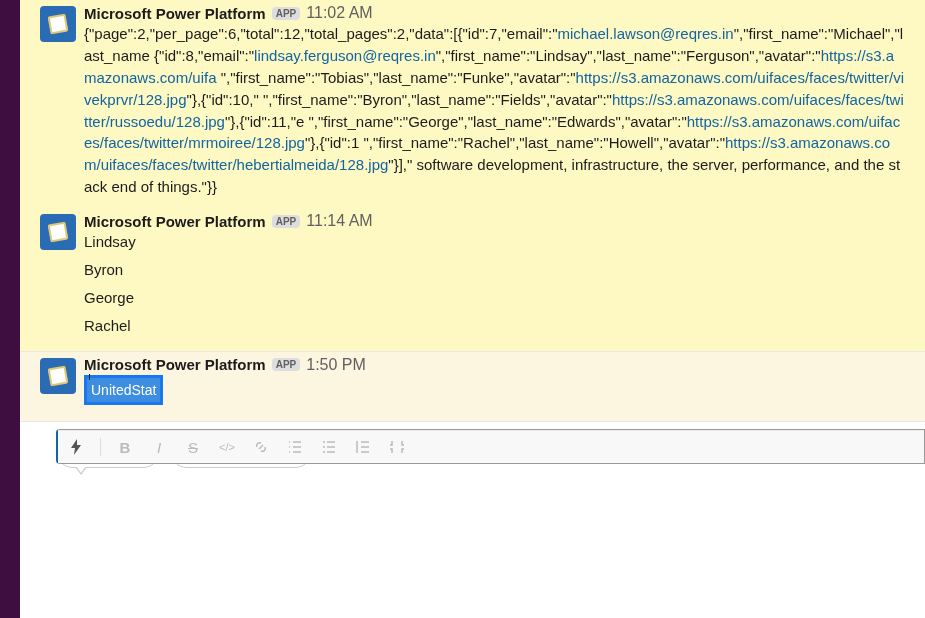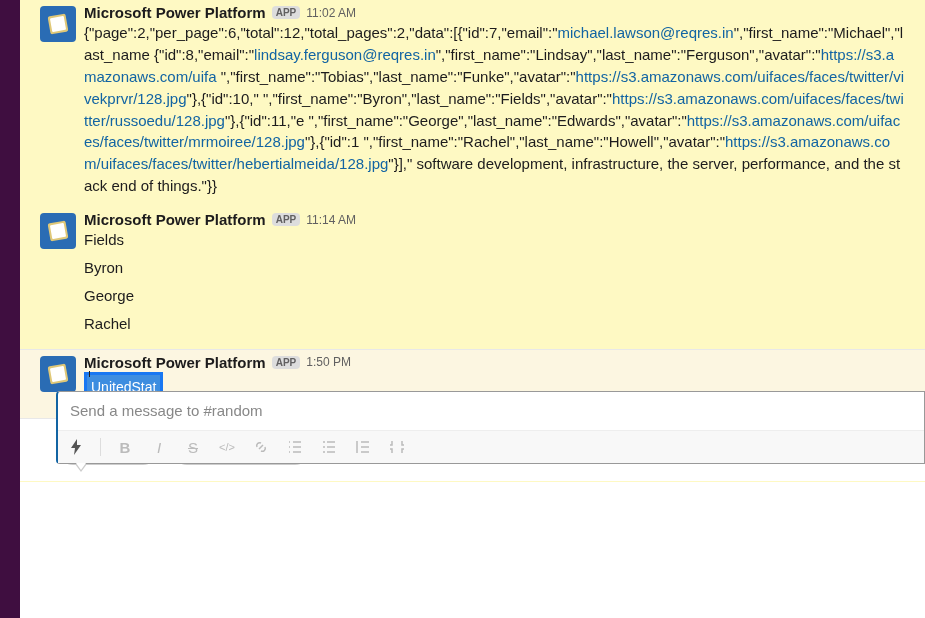--- a/index.html
+++ b/index.html
@@ -68,21 +68,21 @@
     .app-badge {
       background: #ddd;
       color: #616061;
       font-size: 10px;
       font-weight: 700;
       padding: 1px 4px;
       border-radius: 4px;
     }
     .timestamp {
       color: #616061;
-      font-size: 12px;
+      font-size: 16px;
     }
     .message-body {
       font-size: 15px;
       color: #1d1c1d;
       line-height: 1.46;
       word-break: break-all;
     }
     .message-body a {
       color: #1264a3;
       text-decoration: none;
@@ -236,21 +236,21 @@
           <rect x="5" y="5" width="14" height="14" rx="1" fill="#fff" transform="rotate(-10 12 12)"></rect>
         </svg>
     </div>
     <div class="message-content">
       <div class="message-header">
         <span class="sender-name">Microsoft Power Platform</span>
         <span class="app-badge">APP</span>
         <span class="timestamp">11:14 AM</span>
       </div>
       <div class="message-body name-list">
-        <div>Fields</div>
+        <div>Lindsay</div>
         <div>Byron</div>
         <div>George</div>
         <div>Rachel</div>
       </div>
     </div>
   </div>
 
   <div class="message highlighted" style="margin-top:4px; padding-bottom:16px;">
     <div class="avatar">
       <svg viewBox="0 0 24 24">
@@ -275,21 +275,20 @@
       <span>🤠</span>
       <span>Howdy!</span>
     </div>
     <div class="suggestion-chip">
       <span>What's for lunch?</span>
     </div>
     <span class="close-suggestions">×</span>
   </div>
 
   <div class="compose-area">
-    <div class="compose-input">Send a message to #random</div>
     <div class="compose-toolbar">
       <span class="toolbar-btn bolt">
         <svg width="14" height="16" viewBox="0 0 14 16">
             <path d="M8 0 L2 9 L6 9 L5 16 L12 6 L8 6 Z" fill="#555"></path>
           </svg>
       </span>
       <span class="toolbar-sep"></span>
       <span class="toolbar-btn bold">B</span>
       <span class="toolbar-btn italic">I</span>
       <span class="toolbar-btn strike">S</span>

